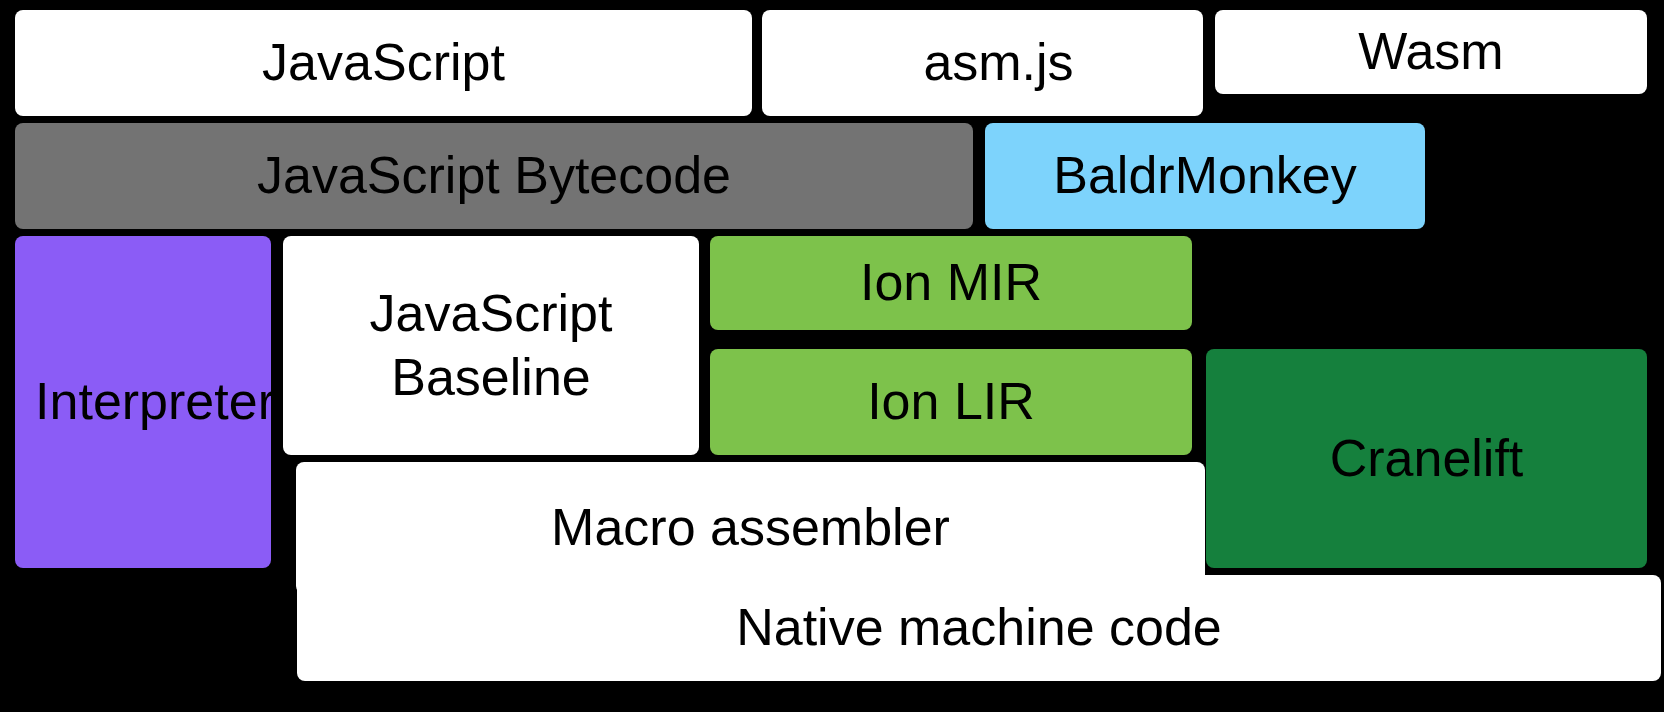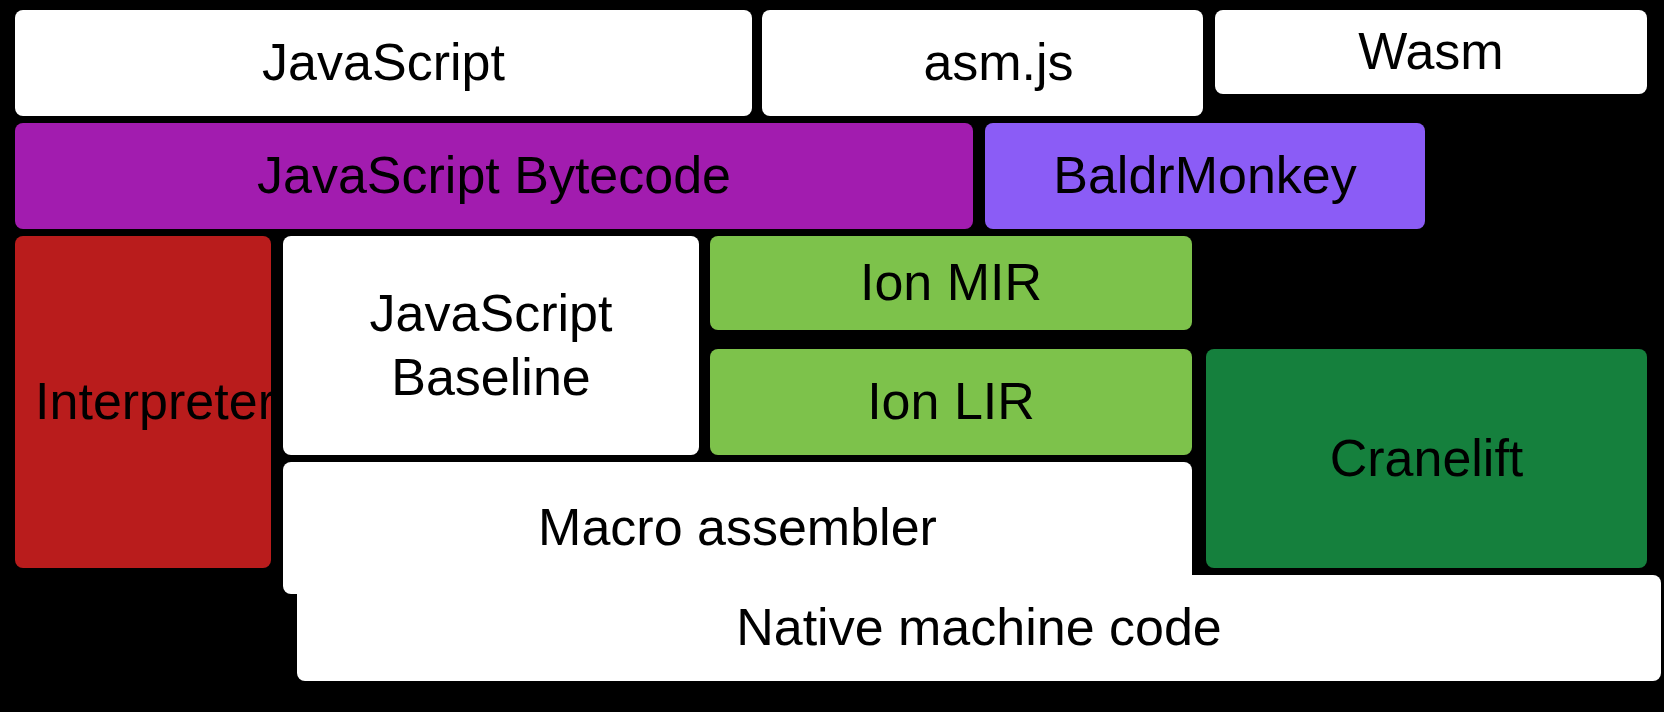--- a/index.html
+++ b/index.html
@@ -34,42 +34,42 @@
   #box-wasm                { left: 1215px; top: 10px;  width: 432px;  height: 84px; }
   
   #box-javascript-bytecode { left: 15px;   top: 123px; width: 958px;  height: 106px; }
   #box-baldrmonkey         { left: 985px;  top: 123px; width: 440px;  height: 106px; }
   
   #box-interpreter         { left: 15px;   top: 236px; width: 256px;  height: 332px; }
   #box-javascript-baseline { left: 283px;  top: 236px; width: 416px;  height: 219px; }
   #box-ion-mir             { left: 710px;  top: 236px; width: 482px;  height: 94px; }
   #box-ion-lir             { left: 710px;  top: 349px; width: 482px;  height: 106px; }
   #box-cranelift           { left: 1206px; top: 349px; width: 441px;  height: 219px; }
-  #box-macro-assembler     { left: 283px;  top: 462px; width: 909px;  height: 132px; }
+  #box-macro-assembler     { left: 296px;  top: 462px; width: 909px;  height: 132px; }
   
   #box-native-machine-code { left: 297px;  top: 575px; width: 1364px; height: 106px; }
 
   .two-line span { display: block; }
 </style>
 </head>
 <body>
 
 <div id="stage" style="background: rgb(0, 0, 0);">
 
   <div class="box" id="box-javascript" style="background: rgb(255, 255, 255);">JavaScript</div>
 
   <div class="box" id="box-asmjs" style="background: rgb(255, 255, 255);">asm.js</div>
 
   <div class="box" id="box-wasm" style="background: rgb(255, 255, 255);">Wasm</div>
 
-  <div class="box" id="box-javascript-bytecode" style="background: #a21caf;">JavaScript Bytecode</div>
+  <div class="box" id="box-javascript-bytecode" style="background: #737373;">JavaScript Bytecode</div>
 
-  <div class="box" id="box-baldrmonkey" style="background: #8b5cf6;">BaldrMonkey</div>
+  <div class="box" id="box-baldrmonkey" style="background: #7dd3fc;">BaldrMonkey</div>
 
-  <div class="box" id="box-interpreter" style="background: #b91c1c; padding-left: 24px;">Interpreter</div>
+  <div class="box" id="box-interpreter" style="background: #8b5cf6; padding-left: 24px;">Interpreter</div>
 
   <div class="box two-line" id="box-javascript-baseline" style="background: rgb(255, 255, 255);">
     <div>
       <span>JavaScript</span>
       <span>Baseline</span>
     </div>
   </div>
 
   <div class="box" id="box-ion-mir" style="background: rgb(125, 194, 75);">Ion MIR</div>
 

